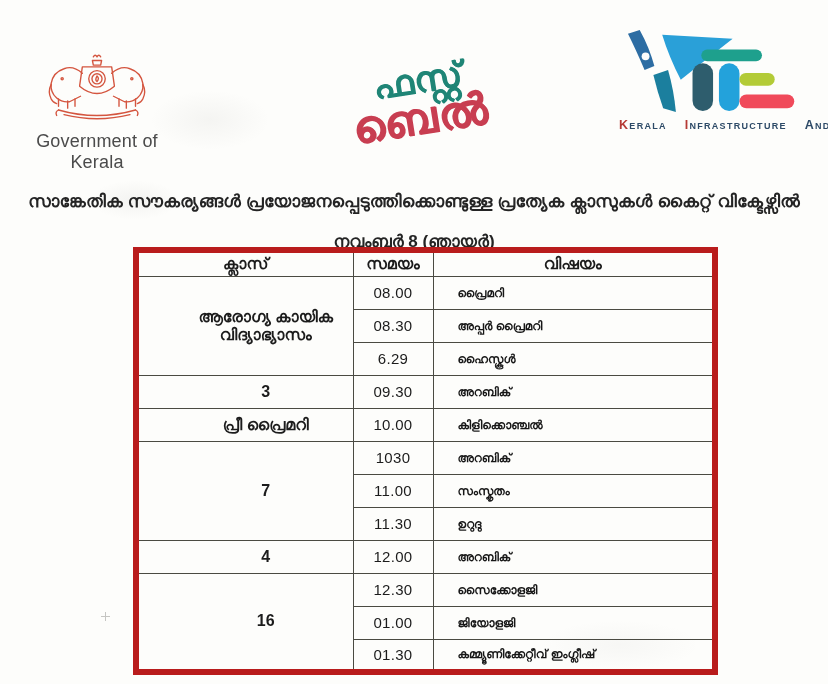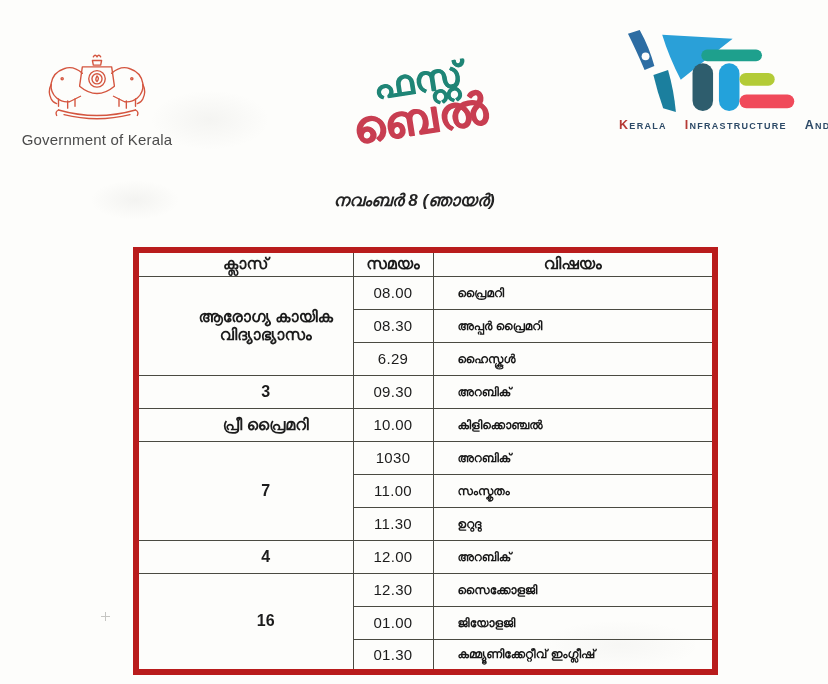--- a/index.html
+++ b/index.html
@@ -25,21 +25,21 @@
   }
   .scan-artifact::before { content:""; position:absolute; left:0; top:4px; width:9px; height:1px; background:#8f8f8a; }
   .scan-artifact::after  { content:""; position:absolute; left:4px; top:0; width:1px; height:9px; background:#8f8f8a; }
 
   
   .gov-block {
     position: absolute; left: 8px; top: 50px; width: 178px; text-align: center;
   }
   .gov-emblem { display: block; margin: 0 auto; }
   .gov-label {
-    margin-top: 5px; font-size: 15px; color: #4b4b4b; letter-spacing: 0.2px;
+    margin-top: 5px; font-size: 18px; color: #4b4b4b; letter-spacing: 0.2px;
   }
 
   
   .firstbell {
     position: absolute; left: 336px; top: 64px; width: 170px;
     transform: rotate(-9deg); text-align: center; line-height: 0.9;
   }
   .fb-word1 {
     display: block; font-size: 35px; font-weight: bold; color: #1f8576;
     letter-spacing: 1px; text-shadow: 0.6px 0.6px 0 #1f8576;
@@ -56,21 +56,21 @@
     font-size: 9px; font-weight: bold; letter-spacing: 1.3px; color: #2d4a67;
     line-height: 1.55; white-space: nowrap;
   }
   .kword { display: inline-block; text-transform: uppercase; margin: 0 7px; }
   .kword::first-letter { font-size: 12.5px; }
   .kword.accent::first-letter { color: #b53a35; }
 
   
   .title-wrap { position: absolute; top: 191px; left: 0; width: 828px; text-align: center; }
   .title-line1 { font-size: 17.5px; font-weight: bold; color: #242424; letter-spacing: 0.2px; }
-  .title-line2 { font-size: 17px; font-weight: bold; color: #242424; margin-top: 0; font-style: italic; }
+  .title-line2 { font-size: 17px; font-weight: bold; color: #242424; margin-top: 20px; }
 
   
   .schedule-table {
     position: absolute; left: 133px; top: 247px; width: 579px;
     border-collapse: collapse; table-layout: fixed;
     border: 6px solid #b91c1c;
   }
   .schedule-table col.c1 { width: 217px; }
   .schedule-table col.c2 { width: 80px; }
   .schedule-table col.c3 { width: 282px; }
@@ -151,20 +151,21 @@
       <rect x="124" y="70" width="56" height="14" rx="7" fill="#f04a5a"></rect>
     </svg>
     <div class="kite-line">
       <span class="kword accent">Kerala</span>
       <span class="kword accent">Infrastructure</span>
       <span class="kword">and</span>
     </div>
   </div>
 
   <div class="title-wrap">
+    <div class="title-line1">സാങ്കേതിക സൗകര്യങ്ങൾ പ്രയോജനപ്പെടുത്തിക്കൊണ്ടുള്ള പ്രത്യേക ക്ലാസുകൾ കൈറ്റ് വിക്ടേഴ്സിൽ</div>
     <div class="title-line2">നവംബർ 8 (ഞായർ)</div>
   </div>
 
   <table class="schedule-table">
     <colgroup>
         <col class="c1">
         <col class="c2">
         <col class="c3">
       </colgroup>
     <thead>

